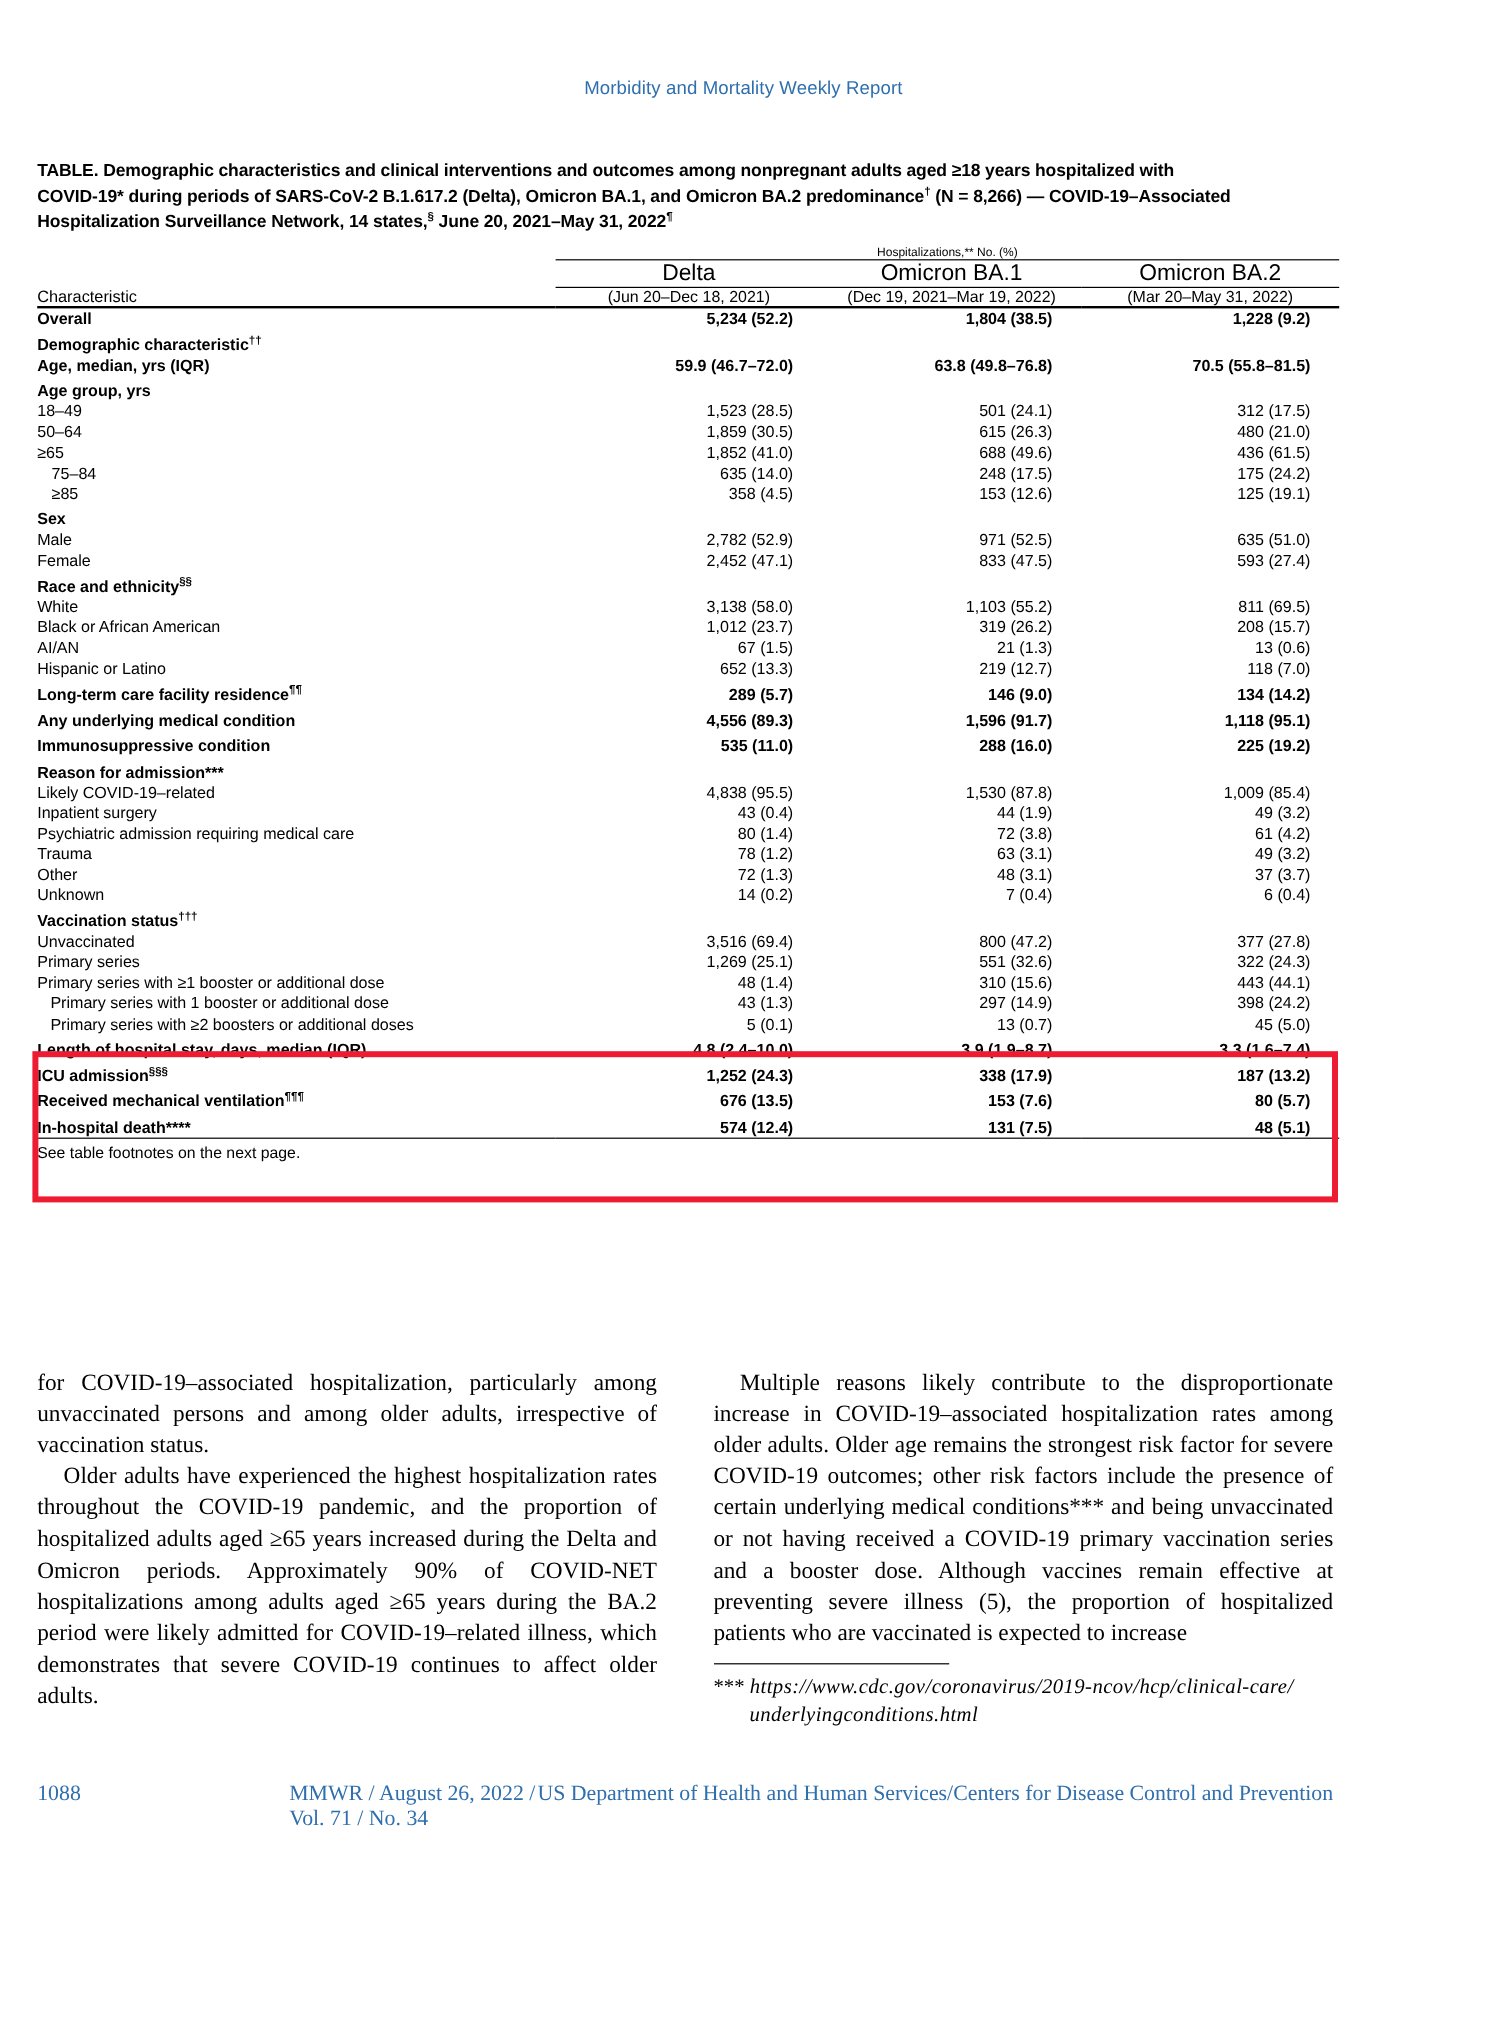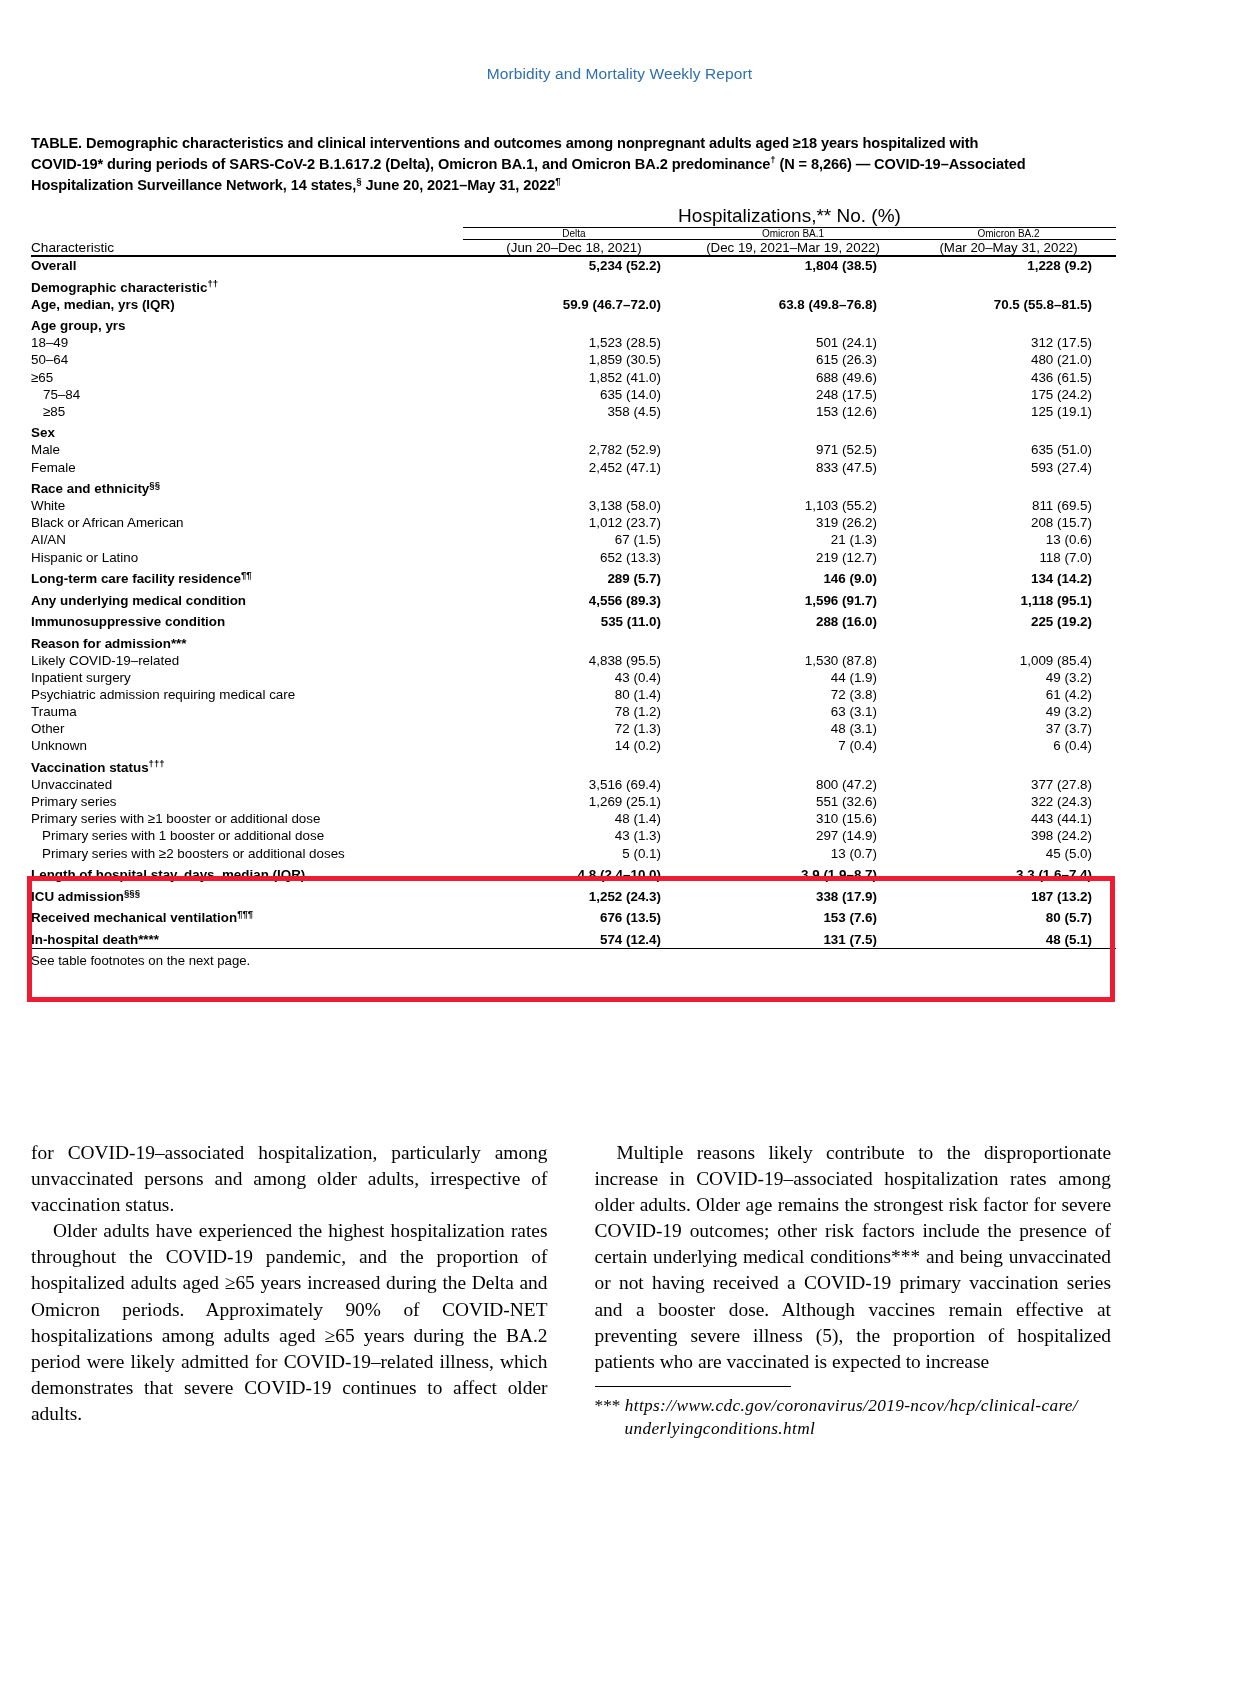--- a/index.html
+++ b/index.html
@@ -58,27 +58,27 @@
     font-weight: normal;
   }
   col.c-char { width: 432px; }
   col.c-d    { width: 222px; }
   col.c-b1   { width: 216px; }
   col.c-b2   { width: 215px; }
 
   .sp-head {
     text-align: center;
     font-weight: bold;
-    font-size: 19px;
+    font-size: 10px;
     padding-bottom: 4px;
   }
   .grp-name {
     text-align: center;
     font-weight: bold;
-    font-size: 10px;
+    font-size: 19px;
     padding-bottom: 3px;
   }
   .grp-date {
     text-align: center;
     font-weight: bold;
     font-size: 13.3px;
     padding: 3px 0 4px 0;
   }
   .char-head {
     font-weight: bold;
@@ -480,14 +480,19 @@
       <p class="ind">Multiple reasons likely contribute to the disproportionate increase in COVID-19–associated hospitalization rates among older adults. Older age remains the strongest risk factor for severe COVID-19 outcomes; other risk factors include the presence of certain underlying medical conditions*** and being unvaccinated or not having received a COVID-19 primary vaccination series and a booster dose. Although vaccines remain effective at preventing severe illness (5), the proportion of hospitalized patients who are vaccinated is expected to increase</p>
       <div class="fn-rule"></div>
       <div class="fn-text">
         <span>***</span>
         <span class="mono">https://www.cdc.gov/coronavirus/2019-ncov/hcp/clinical-care/</span>
         <span class="cont mono">underlyingconditions.html</span>
       </div>
     </div>
   </div>
 
+  <div class="footer">
+    <span class="pageno">1088</span>
+    <span class="center">MMWR / August 26, 2022 / Vol. 71 / No. 34</span>
+    <span class="right">US Department of Health and Human Services/Centers for Disease Control and Prevention</span>
+  </div>
 
 </div>
 
 </body></html>

